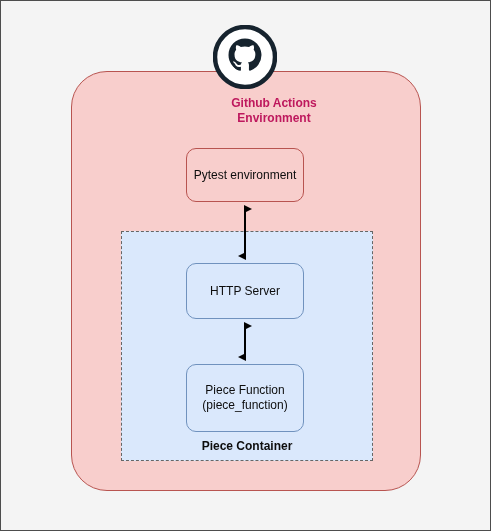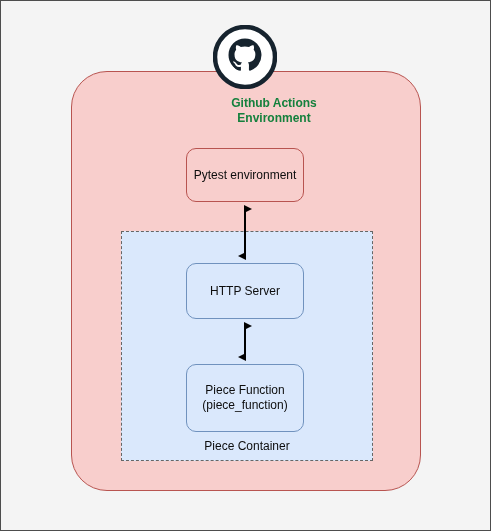--- a/index.html
+++ b/index.html
@@ -33,21 +33,21 @@
     box-sizing: border-box;
   }
   .env-title {
     position: absolute;
     left: 70px;
     top: 95px;
     width: 406px;
     text-align: center;
     font-size: 12px;
     font-weight: bold;
-    color: #15803d;
+    color: #be185d;
     line-height: 15px;
     white-space: pre-line;
   }
 
   
   .gh-logo {
     position: absolute;
     left: 212px;
     top: 24px;
     width: 64px;
@@ -65,21 +65,21 @@
     border: 1px dashed #666666;
     box-sizing: border-box;
   }
   .piece-container-title {
     position: absolute;
     left: 120px;
     top: 438px;
     width: 252px;
     text-align: center;
     font-size: 12px;
-    font-weight: normal;
+    font-weight: bold;
     color: #0d0d0d;
   }
 
   
   .node {
     position: absolute;
     box-sizing: border-box;
     border-radius: 10px;
     display: flex;
     align-items: center;

